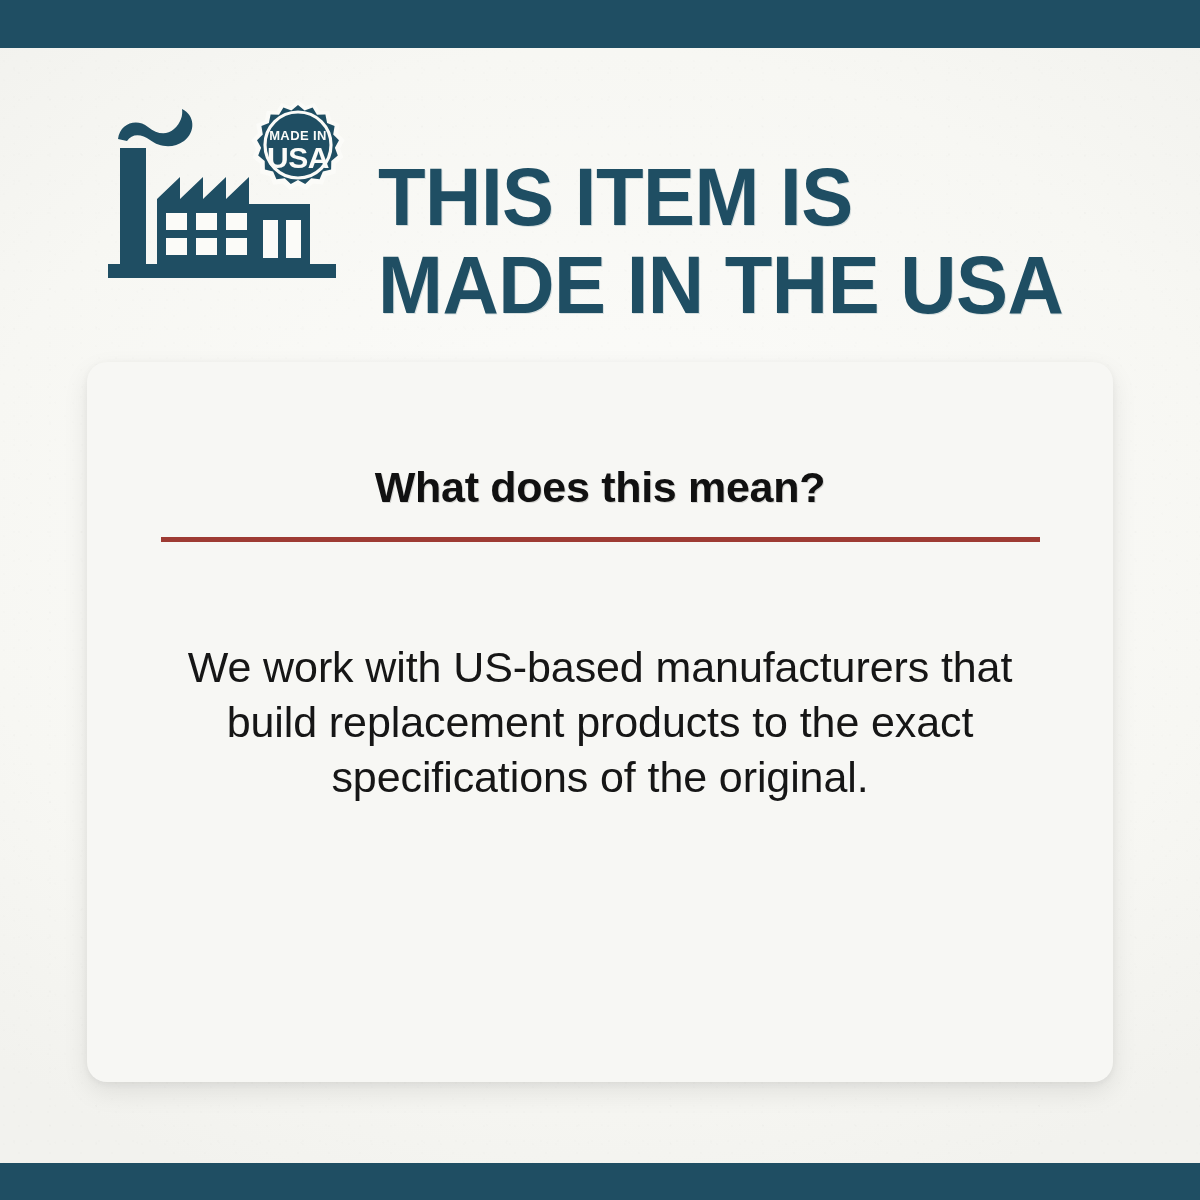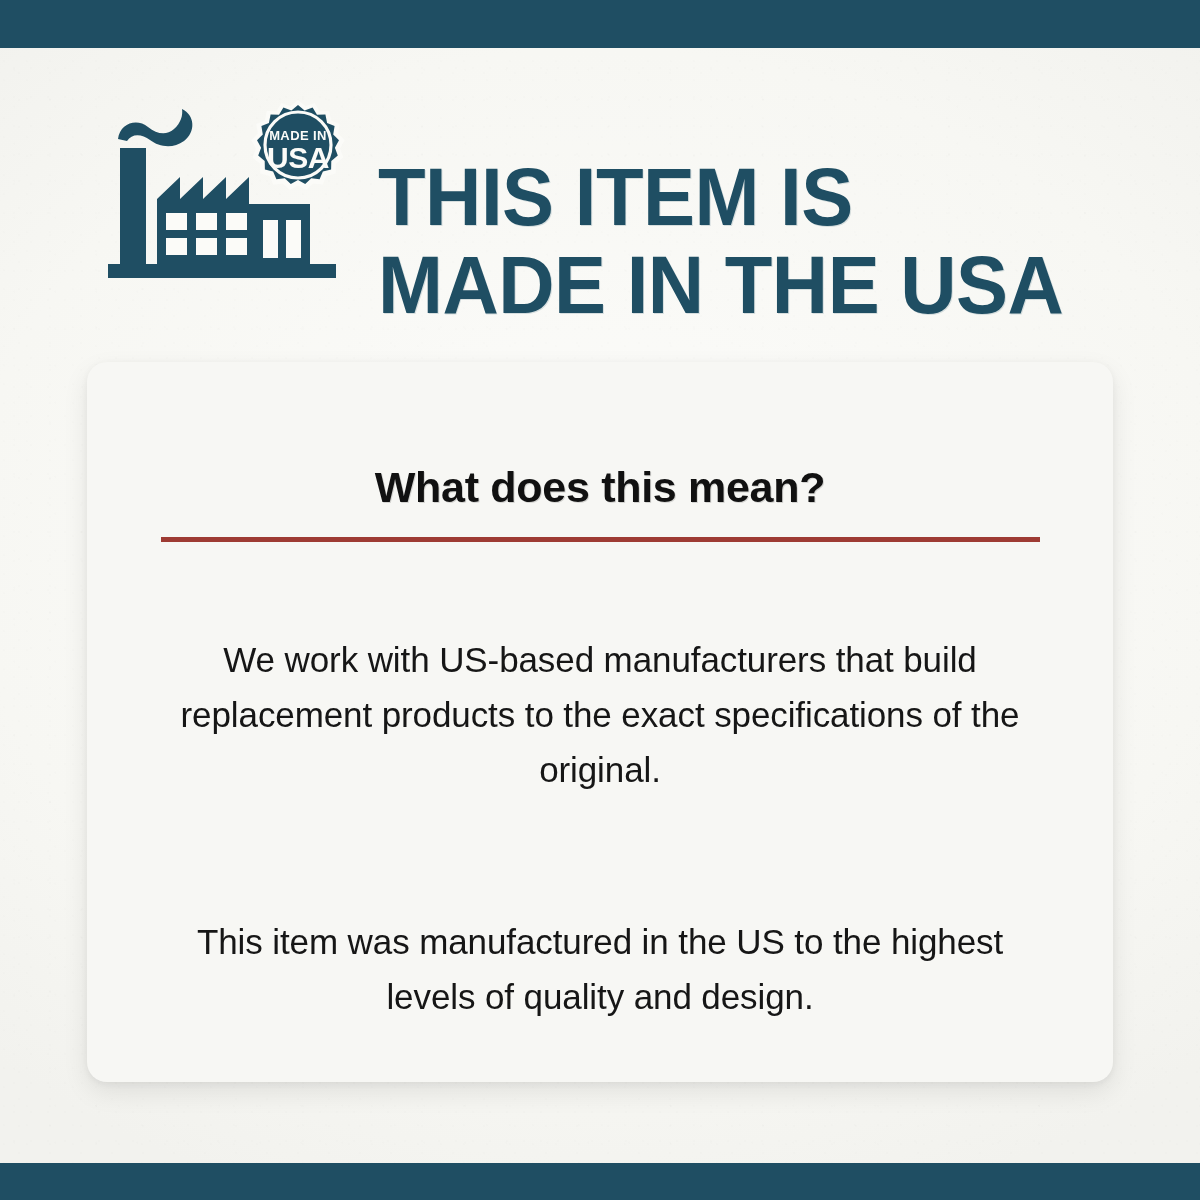--- a/index.html
+++ b/index.html
@@ -118,21 +118,21 @@
   }
 
   .para {
     position: absolute;
     left: 78px;
     width: 870px;
     text-align: center;
     color: #161616;
     font-family: "Liberation Sans Narrow", "Liberation Sans", sans-serif;
     font-weight: 400;
-    font-size: 35px;
+    font-size: 43px;
     line-height: 55px;
     letter-spacing: -0.1px;
   }
   #para-1 { top: 235px; }
   #para-2 { top: 517px; }
 </style>
 </head>
 <body>
 
 <div id="page">
@@ -200,17 +200,16 @@
 
   </div>
 
   <div id="card">
 
     <h2 id="card-heading">What does this mean?</h2>
 
     <div id="divider"></div>
 
     <p class="para" id="para-1">We work with US-based manufacturers that build replacement products to the exact specifications of the original.</p>
-    <p class="para" id="para-2">This item was manufactured in the US to the highest levels of quality and design.</p>
 
   </div>
 
 </div>
 
 </body></html>

